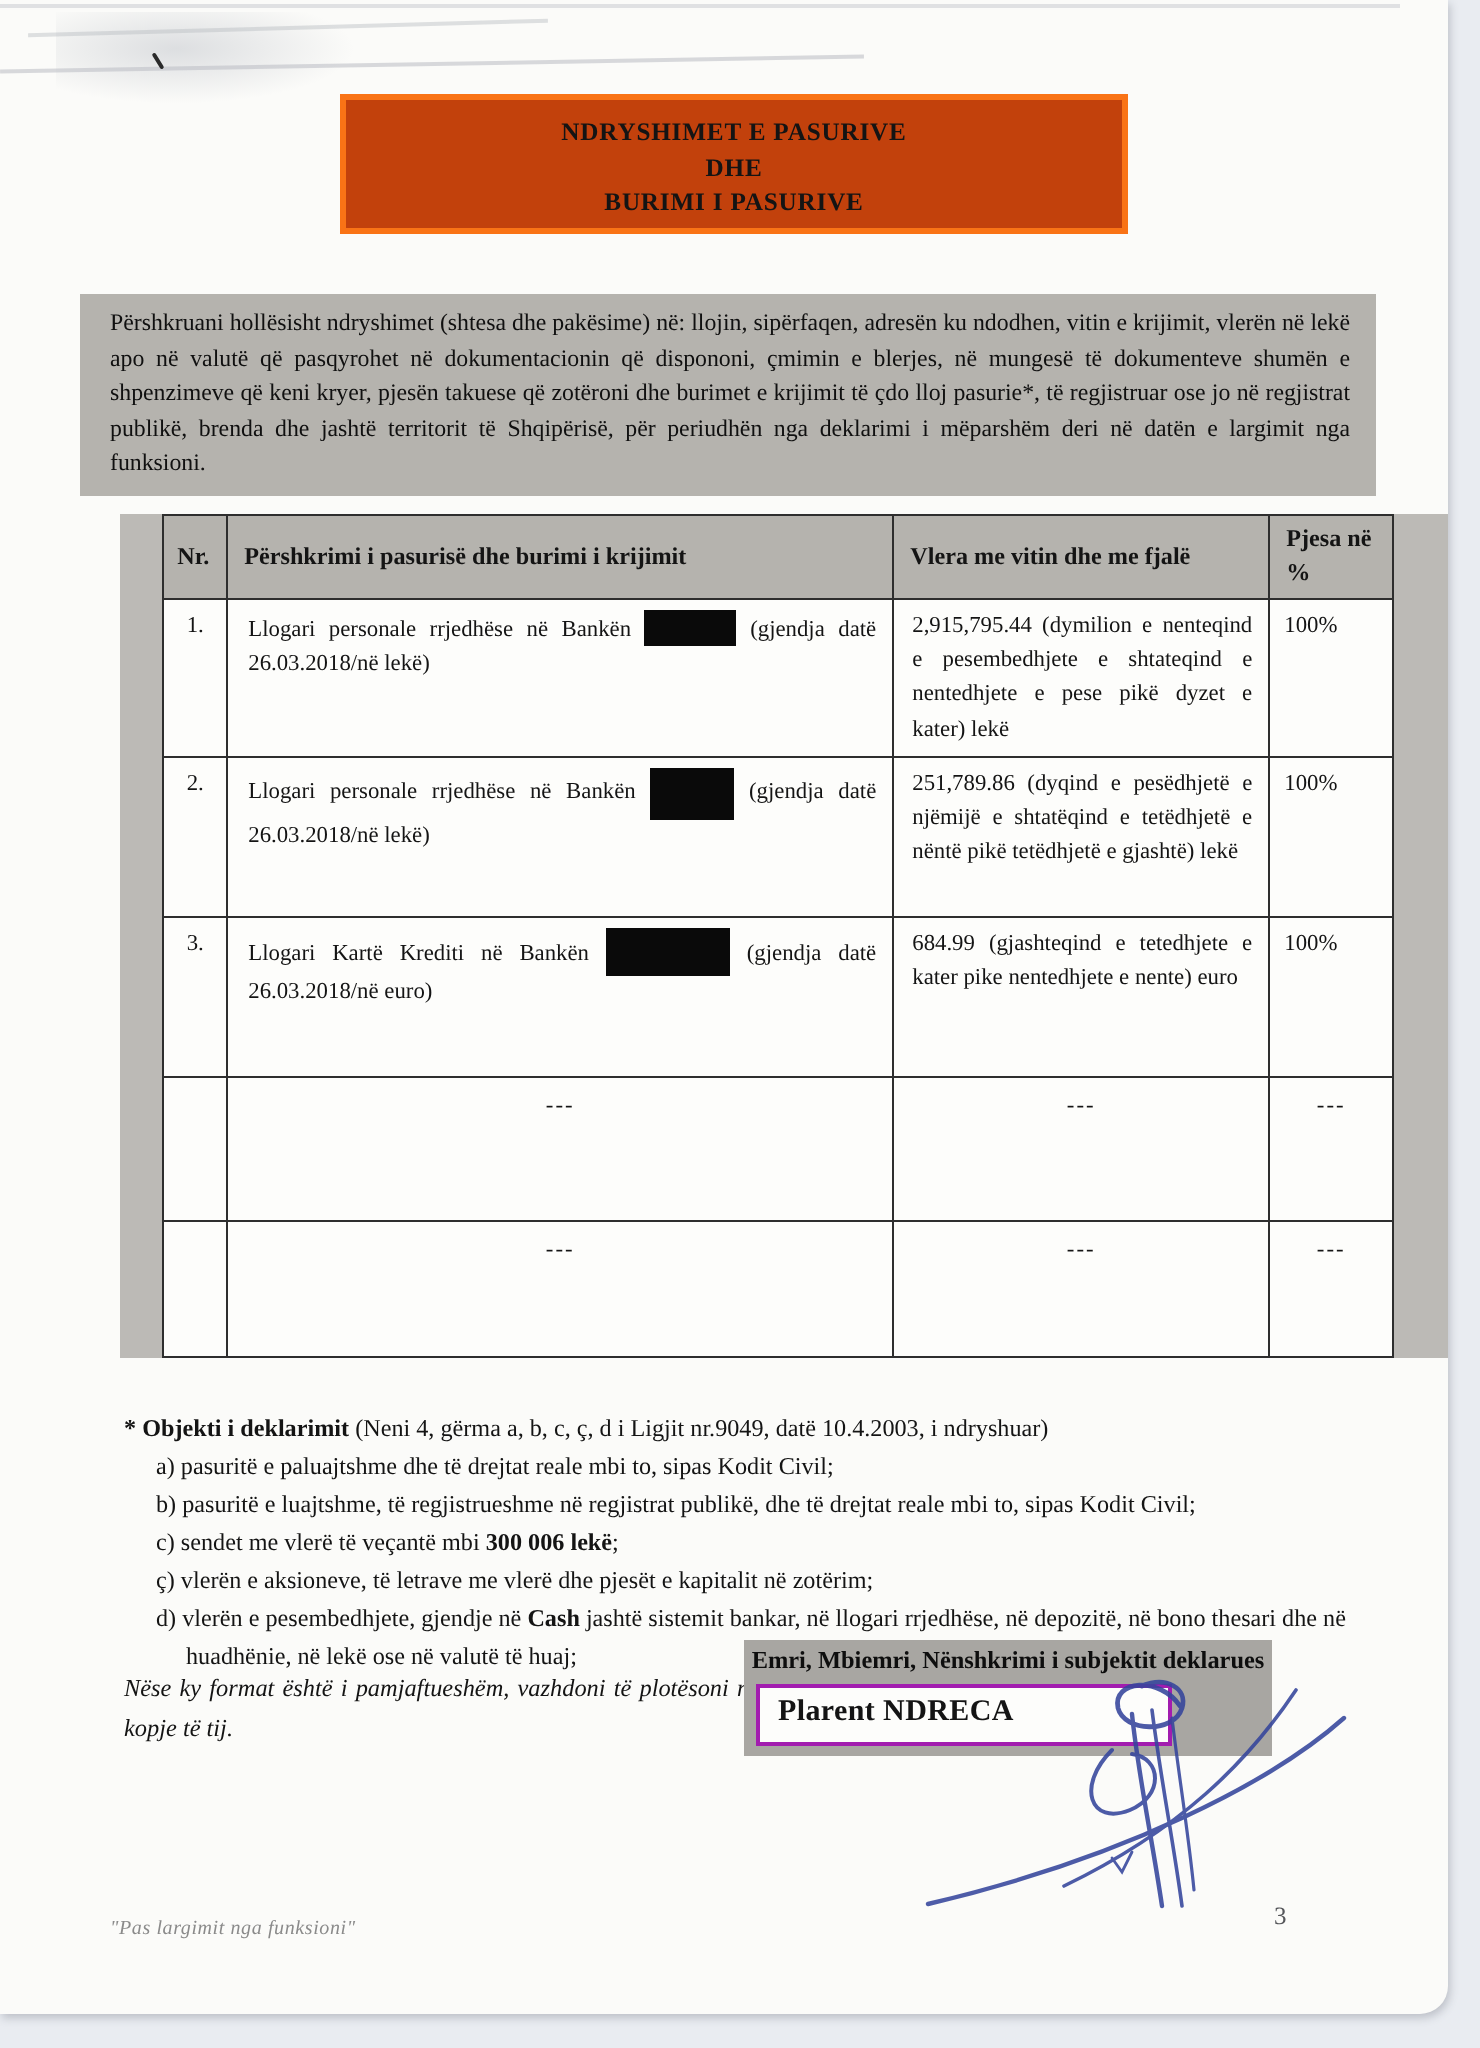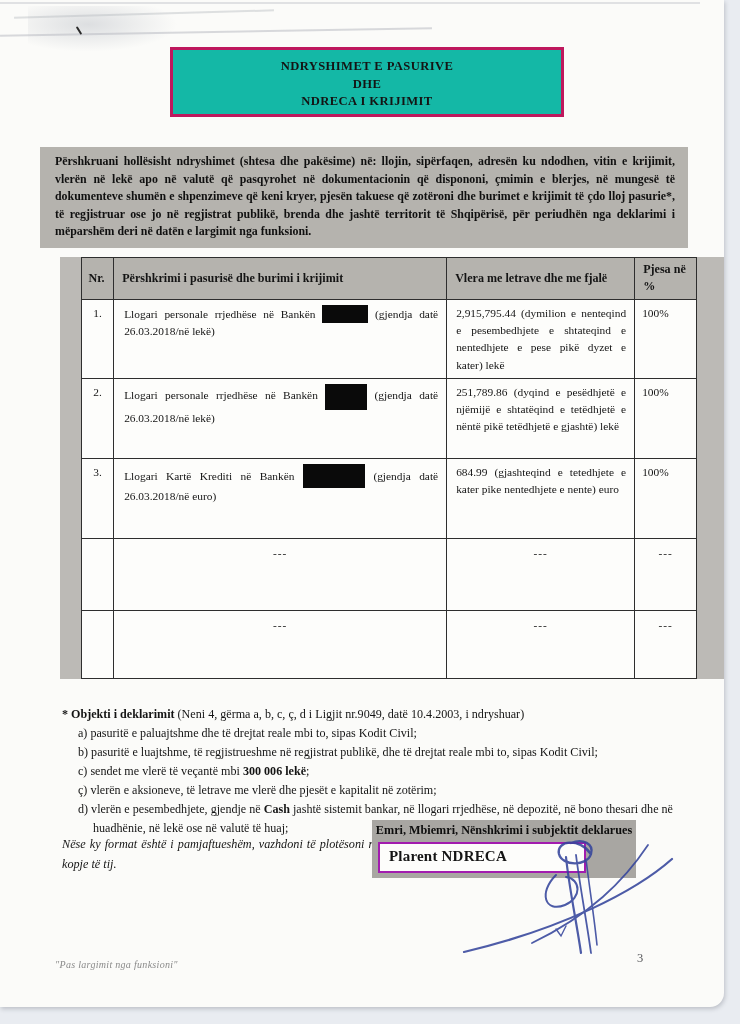--- a/index.html
+++ b/index.html
@@ -21,31 +21,31 @@
   
   .smudge-line { position: absolute; background:#b9bcc2; opacity:.45; }
   .smudge-blob { position:absolute; left:28px; top:6px; width:150px; height:46px;
     background: radial-gradient(ellipse at 40% 40%, rgba(150,156,168,.30), rgba(150,156,168,0) 70%); }
   .tick-mark { position:absolute; left:78px; top:26px; width:2px; height:9px;
     background:#2a2a2a; transform: rotate(-32deg); border-radius:1px; }
 
   
   .title-box {
     margin: 47px 0 0 170px; width: 394px; height: 70px;
-    border: 3px solid #be185d; background: #14b8a6;
+    border: 3px solid #f97316; background: #c2410c;
     text-align: center; padding-top: 8px;
   }
   .title-box div { font-weight: bold; font-size: 12.6px; line-height: 17.5px; letter-spacing: .4px; }
 
   
   .instructions {
     margin: 30px 0 0 40px; width: 648px;
     background: #b5b3ae;
     padding: 6px 13px 7px 15px;
-    font-weight: bold; font-size: 11.9px; line-height: 17.6px;
+    font-weight: normal; font-size: 11.9px; line-height: 17.6px;
     text-align: justify; color: #101010;
   }
 
   
   .table-wrap { margin: 9px 0 0 60px; display: flex; }
   .side-band { background: #bcbab6; }
   .side-band.left { width: 22px; }
   .side-band.right { width: 28px; }
   table { border-collapse: collapse; table-layout: fixed; width: 615px; background: #fdfdfb; }
   th, td { border: 1.6px solid #2e2e2e; vertical-align: top; font-size: 11.4px; line-height: 17.2px; }
@@ -100,39 +100,39 @@
 
   <div class="smudge-blob"></div>
   <div class="smudge-line" style="left:14px; top:13px; width:260px; height:2px; transform:rotate(-1.6deg);"></div>
   <div class="smudge-line" style="left:0px; top:31px; width:432px; height:1.5px; transform:rotate(-1deg); opacity:.55;"></div>
   <div class="smudge-line" style="left:0px; top:2px; width:700px; height:2px; opacity:.4;"></div>
   <div class="tick-mark"></div>
 
   <div class="title-box">
     <div>NDRYSHIMET E PASURIVE</div>
     <div>DHE</div>
-    <div>NDRECA I KRIJIMIT</div>
+    <div>BURIMI I PASURIVE</div>
   </div>
 
   <div class="instructions">Përshkruani hollësisht ndryshimet (shtesa dhe pakësime) në: llojin, sipërfaqen, adresën ku ndodhen, vitin e krijimit, vlerën në lekë apo në valutë që pasqyrohet në dokumentacionin që dispononi, çmimin e blerjes, në mungesë të dokumenteve shumën e shpenzimeve që keni kryer, pjesën takuese që zotëroni dhe burimet e krijimit të çdo lloj pasurie*, të regjistruar ose jo në regjistrat publikë, brenda dhe jashtë territorit të Shqipërisë, për periudhën nga deklarimi i mëparshëm deri në datën e largimit nga funksioni.</div>
 
   <div class="table-wrap">
     <div class="side-band left"></div>
     <table>
       <colgroup>
         <col style="width:32px">
           <col style="width:333px">
           <col style="width:188px">
           <col style="width:62px">
       </colgroup>
       <tbody>
           <tr class="hdr">
         <th class="nr-col">Nr.</th>
         <th>Përshkrimi i pasurisë  dhe burimi i krijimit</th>
-        <th>Vlera me letrave dhe me fjalë</th>
+        <th>Vlera me vitin dhe me fjalë</th>
         <th>Pjesa në %</th>
       </tr>
       <tr class="r1">
         <td class="nr">1.</td>
         <td class="desc"><span>Llogari personale rrjedhëse në Bankën</span> <span class="redact w1"></span> <span>(gjendja datë 26.03.2018/në lekë)</span></td>
         <td class="val">2,915,795.44 (dymilion e nenteqind e pesembedhjete e shtateqind e nentedhjete e pese pikë dyzet e kater) lekë</td>
         <td class="share">100%</td>
       </tr>
       <tr class="r2">
         <td class="nr">2.</td>

